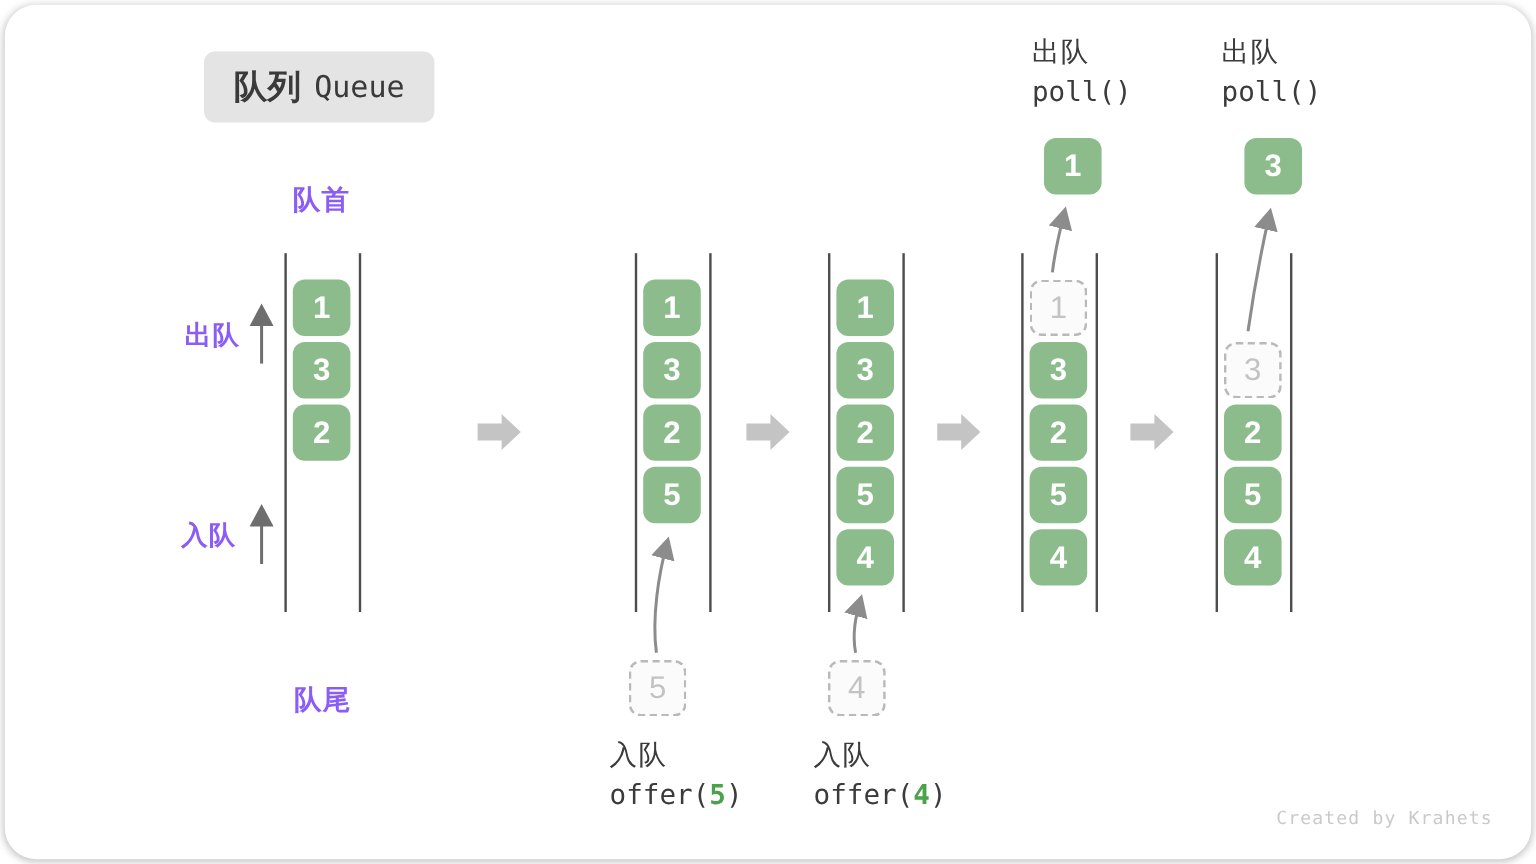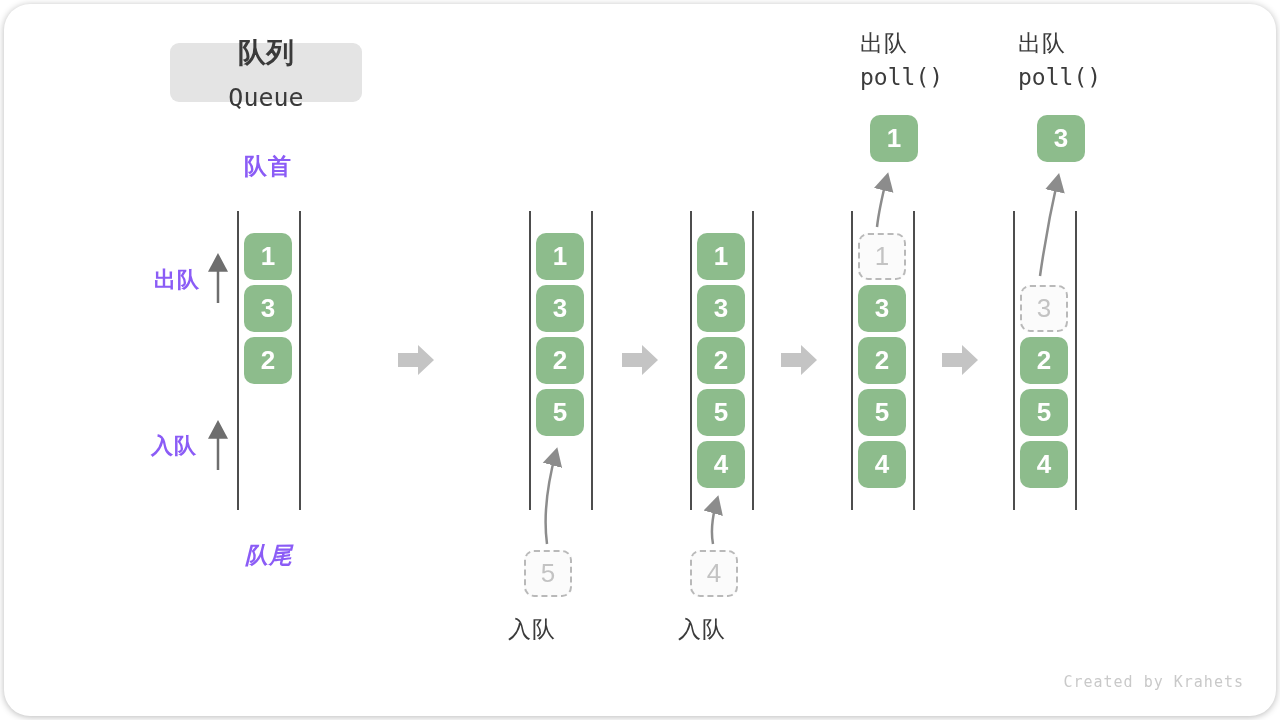--- a/index.html
+++ b/index.html
@@ -6,21 +6,21 @@
   html,body { width:1280px; height:720px; background:#ffffff; overflow:hidden; }
   body { font-family:"Liberation Sans", sans-serif; position:relative; }
 
   .card { position:absolute; inset:4px; background:#ffffff; border-radius:26px;
           box-shadow:0 1px 7px rgba(0,0,0,0.28); }
 
   .abs { position:absolute; }
 
   .title-box { left:170px; top:43px; width:192px; height:59px; background:#e4e4e4;
                border-radius:9px; display:flex; align-items:center; justify-content:center;
-               gap:11px;flex-direction:column; }
+               gap:11px; }
   .title-zh { font-size:28px; font-weight:700; color:#3a3a3a; }
   .title-en { font-family:"DejaVu Sans Mono", monospace; font-size:25px; color:#3a3a3a;text-align:center; }
 
   .cjk-label { font-size:23px; font-weight:700; color:#8b5cf6; letter-spacing:1px; }
 
   .col-line { width:2px; background:#4d4d4d; }
 
   .cell { width:48px; height:47px; border-radius:10px; display:flex; align-items:center;
           justify-content:center; font-size:26px; font-weight:700; }
   .cell.green  { background:#8dbc8c; color:#ffffff; }
@@ -41,21 +41,21 @@
 <body>
 
 <div class="card"></div>
 
 <div class="abs title-box">
   <span class="title-zh">队列</span>
   <span class="title-en">Queue</span>
 </div>
 
 <div class="abs cjk-label" style="left:244px; top:151px;">队首</div>
-<div class="abs cjk-label" style="left:245px; top:540px;font-style:italic;">队尾</div>
+<div class="abs cjk-label" style="left:245px; top:568px;">队尾</div>
 <div class="abs cjk-label" style="left:154px; top:265px; font-size:22px;">出队</div>
 <div class="abs cjk-label" style="left:151px; top:431px; font-size:22px;">入队</div>
 
 <svg class="overlay" id="arrows">
   <defs>
     <marker id="ah" markerWidth="10" markerHeight="10" refX="5.5" refY="5" orient="auto">
       <path d="M0,1 L7.5,5 L0,9 Z" fill="#6e6e6e"></path>
     </marker>
     <marker id="ahl" markerWidth="10" markerHeight="10" refX="5.5" refY="5" orient="auto">
       <path d="M0,1 L7.5,5 L0,9 Z" fill="#8c8c8c"></path>
@@ -104,23 +104,25 @@
     <div class="abs cell green" style="left: 870px; top: 115px;">1</div>
     <div class="abs col-line" style="left: 1013px; top: 211px; height: 299px;"></div>
     <div class="abs col-line" style="left: 1075px; top: 211px; height: 299px;"></div>
     <div class="abs cell dashed" style="left: 1020px; top: 285px;">3</div>
     <div class="abs cell green" style="left: 1020px; top: 337px;">2</div>
     <div class="abs cell green" style="left: 1020px; top: 389px;">5</div>
     <div class="abs cell green" style="left: 1020px; top: 441px;">4</div>
     <div class="abs cell green" style="left: 1037px; top: 115px;">3</div>
     <div class="abs op" style="left: 508px; top: 612px;">
       <div class="op-zh">入队</div>
+      <div class="code"><span>offer(</span><span class="arg">5</span><span>)</span></div>
     </div>
     <div class="abs op" style="left: 678px; top: 612px;">
       <div class="op-zh">入队</div>
+      <div class="code"><span>offer(</span><span class="arg">4</span><span>)</span></div>
     </div>
     <div class="abs op" style="left: 860px; top: 26px;">
       <div class="op-zh">出队</div>
       <div class="code"><span>poll()</span><span class="arg"></span><span></span></div>
     </div>
     <div class="abs op" style="left: 1018px; top: 26px;">
       <div class="op-zh">出队</div>
       <div class="code"><span>poll()</span><span class="arg"></span><span></span></div>
     </div>
   </div>

